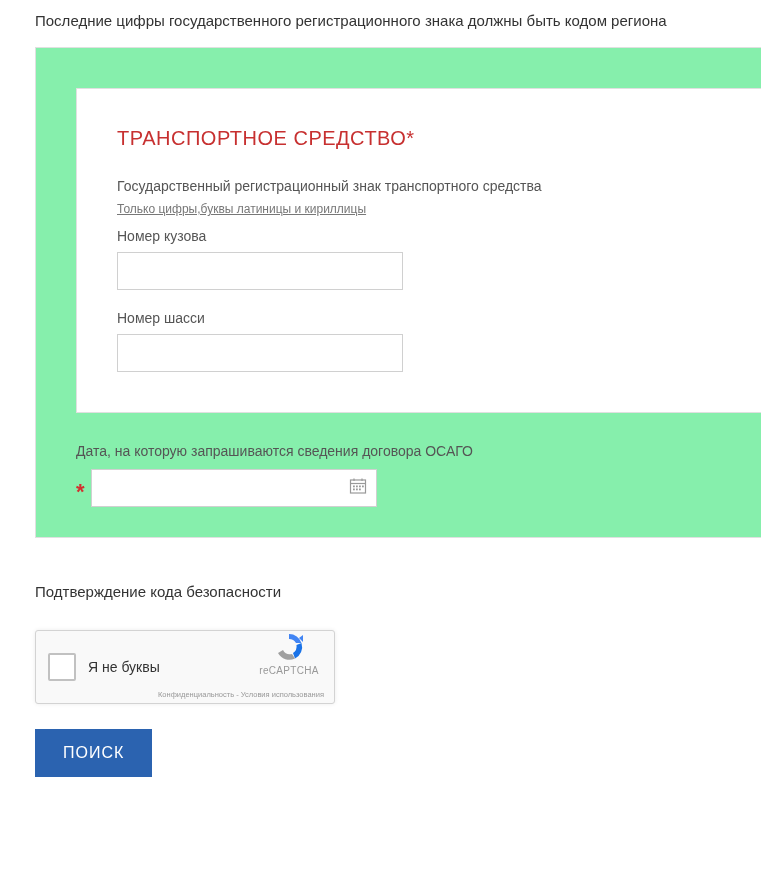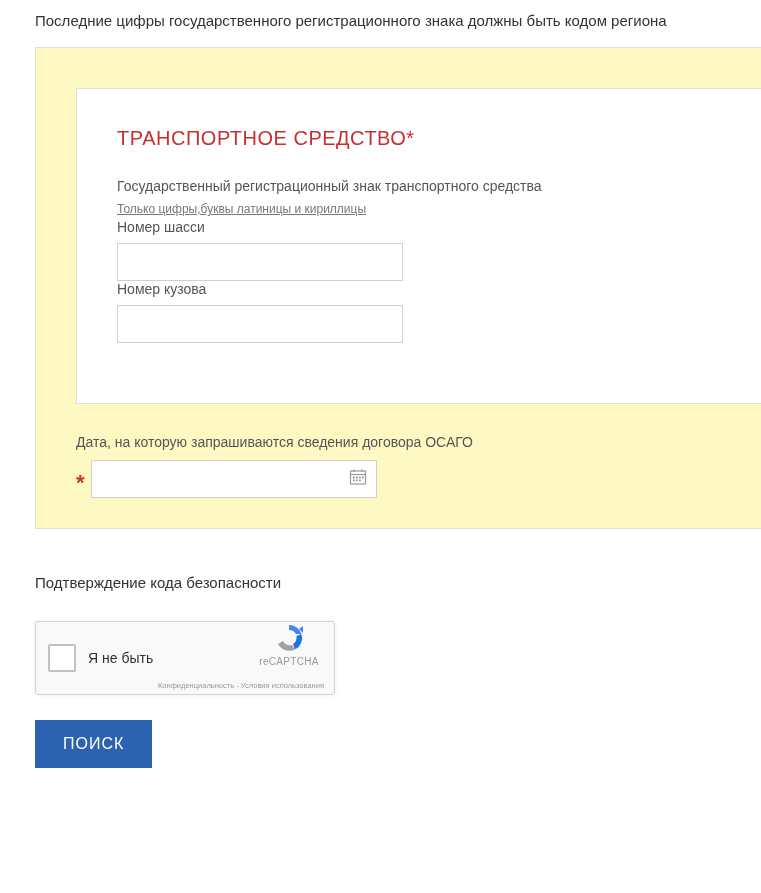--- a/index.html
+++ b/index.html
@@ -15,21 +15,21 @@
       padding: 0;
     }
     .instruction {
       font-size: 15px;
       color: #333;
       padding: 12px 35px 18px 35px;
     }
     .form-outer {
       border: 1px solid #e0e0e0;
       border-right: none;
-      background: #fef9c3;
+      background: #86efac;
       margin-left: 35px;
       padding-bottom: 30px;
     }
     .panel {
       border: 1px solid #e0e0e0;
       border-right: none;
       background: #ffffff;
       margin: 40px 0 30px 40px;
       padding: 38px 0 40px 40px;
     }
@@ -64,21 +64,21 @@
     .helper-text {
       font-size: 12px;
       color: #777;
       margin-top: 6px;
       text-decoration: underline;
     }
     .field-group {
       margin-bottom: 20px;
     }
     .field-group.tight {
-      margin-bottom: 3px;
+      margin-bottom: 12px;
     }
     .date-section {
       margin: 30px 0 0 40px;
     }
     .date-row {
       display: flex;
       align-items: center;
       margin-top: 10px;
     }
     .req-star {
@@ -191,27 +191,27 @@
 <div class="form-outer">
   <div class="panel">
     <h2 class="panel-title">ТРАНСПОРТНОЕ СРЕДСТВО*</h2>
 
 
     <div class="field-group tight">
       <label class="field-label">Государственный регистрационный знак транспортного средства</label>
       <div class="helper-text">Только цифры,буквы латиницы и кириллицы</div>
     </div>
 
+    <div class="field-group">
+      <label class="field-label">Номер кузова</label>
+      <input type="text" class="field-input" value="" style="">
+    </div>
+
     <div class="field-group" style="margin-bottom:0;">
       <label class="field-label">Номер шасси</label>
-      <input type="text" class="field-input" value="" style="">
-    </div>
-
-    <div class="field-group">
-      <label class="field-label">Номер кузова</label>
       <input type="text" class="field-input" value="" style="">
     </div>
   </div>
 
   <div class="date-section">
     <label class="field-label">Дата, на которую запрашиваются сведения договора ОСАГО</label>
     <div class="date-row">
       <span class="req-star">*</span>
       <div class="date-input-wrap">
         <input type="text" class="date-input" value="" style="">
@@ -232,21 +232,21 @@
         </span>
       </div>
     </div>
   </div>
 </div>
 
 <div class="security-label">Подтверждение кода безопасности</div>
 
 <div class="recaptcha">
   <div class="recaptcha-checkbox"></div>
-  <div class="recaptcha-text">Я не быть</div>
+  <div class="recaptcha-text">Я не буквы</div>
   <div class="recaptcha-right">
     <div class="recaptcha-logo">
       <svg width="32" height="32" viewBox="0 0 32 32">
         <path d="M 16 3 A 13 13 0 0 1 28.5 12 L 23 12 A 8 8 0 0 0 16 8 Z" fill="#4285f4"></path>
         <path d="M 28.5 12 A 13 13 0 0 1 22 27.5 L 20 22 A 8 8 0 0 0 23.5 14 Z" fill="#1a73e8"></path>
         <path d="M 22 27.5 A 13 13 0 0 1 5 22 L 10 19 A 8 8 0 0 0 19 23 Z" fill="#a0a0a0"></path>
         <polygon points="26,7 30,11 30,4" fill="#4285f4"></polygon>
       </svg>
     </div>
     <div class="recaptcha-brand">reCAPTCHA</div>

